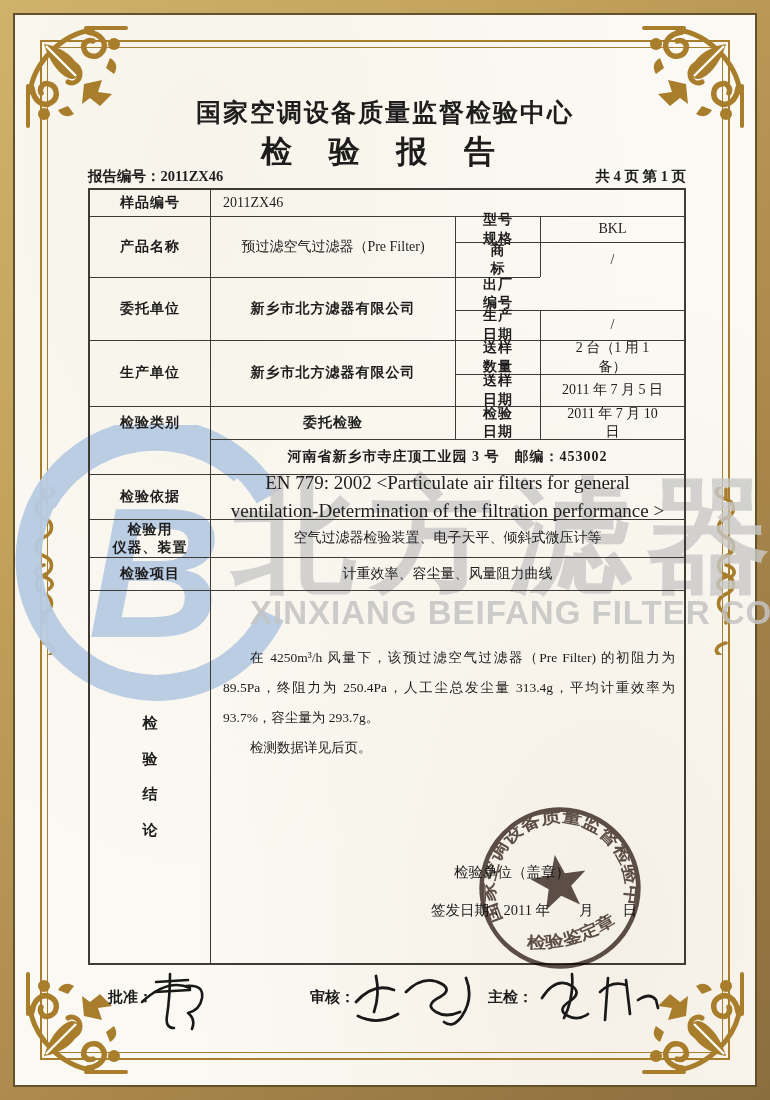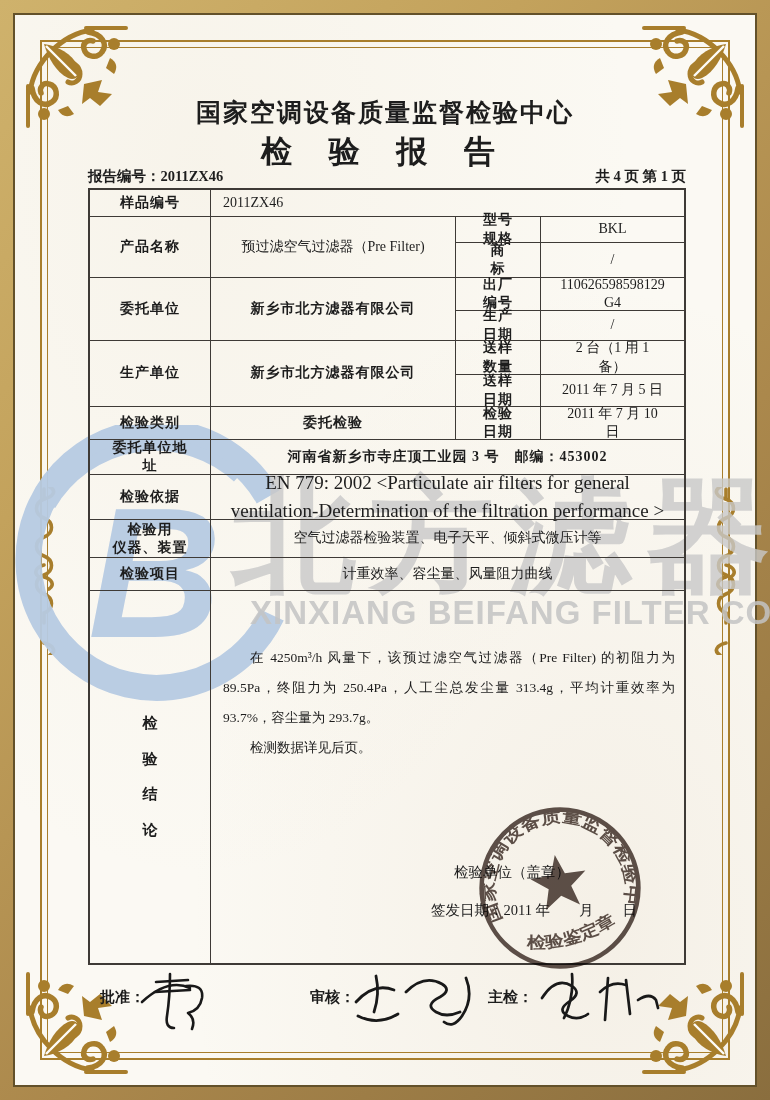--- a/index.html
+++ b/index.html
@@ -70,21 +70,21 @@
   .conclusion-text p{text-indent:2em;}
   .seal-hint{position:absolute;left:243px;top:272px;font-size:14.5px;}
   .issue-date{position:absolute;left:220px;top:310px;font-size:14.5px;}
 
   .stamp{position:absolute;left:466px;top:794px;width:188px;height:188px;z-index:3;
     opacity:.9;mix-blend-mode:multiply;}
   .st{stroke:var(--stamp);} .sf{fill:var(--stamp);}
 
   .sig-row{position:absolute;left:88px;top:966px;width:620px;height:70px;}
   .sig-lbl{position:absolute;font-size:15px;font-weight:bold;top:22px;}
-  .sig-lbl.a{left:12px;text-align:right;} .sig-lbl.b{left:222px;} .sig-lbl.c{left:400px;}
+  .sig-lbl.a{left:20px;text-align:right;} .sig-lbl.b{left:222px;} .sig-lbl.c{left:400px;}
   .sig{position:absolute;stroke:#191919;fill:none;stroke-linecap:round;stroke-linejoin:round;}
   .sig.a{left:46px;top:2px;} .sig.b{left:262px;top:0px;} .sig.c{left:446px;top:2px;}
 </style>
 </head>
 <body>
 
 <svg width="0" height="0" style="position:absolute">
   <defs>
     <symbol id="corner-flourish" viewBox="0 0 112 112">
       <g fill="none" class="g-stroke" stroke-linecap="round">
@@ -164,37 +164,35 @@
       <div class="cell lbl c1" style="grid-area:2/1/4/2">产品名称</div>
       <div class="cell" style="grid-area:2/2/4/3">预过滤空气过滤器（Pre Filter)</div>
       <div class="cell lbl" style="grid-area:2/3/3/4">型号规格</div>
       <div class="cell" style="grid-area:2/4/3/5">BKL</div>
       <div class="cell lbl" style="grid-area:3/3/4/4">商　标</div>
       <div class="cell" style="grid-area:3/4/4/5">/</div>
 
       <div class="cell lbl c1" style="grid-area:4/1/6/2">委托单位</div>
       <div class="cell lbl" style="grid-area:4/2/6/3">新乡市北方滤器有限公司</div>
       <div class="cell lbl" style="grid-area:4/3/5/4">出厂编号</div>
-      <div class="cell" style="grid-area:4/4/5/5">110626598598129 G4</div>
       <div class="cell lbl" style="grid-area:5/3/6/4">生产日期</div>
       <div class="cell" style="grid-area:5/4/6/5">/</div>
 
       <div class="cell lbl c1" style="grid-area:6/1/8/2">生产单位</div>
       <div class="cell lbl" style="grid-area:6/2/8/3">新乡市北方滤器有限公司</div>
       <div class="cell lbl" style="grid-area:6/3/7/4">送样数量</div>
       <div class="cell" style="grid-area:6/4/7/5">2 台（1 用 1 备）</div>
       <div class="cell lbl" style="grid-area:7/3/8/4">送样日期</div>
       <div class="cell" style="grid-area:7/4/8/5">2011 年 7 月 5 日</div>
 
       <div class="cell lbl c1" style="grid-area:8/1/9/2">检验类别</div>
       <div class="cell lbl" style="grid-area:8/2/9/3">委托检验</div>
       <div class="cell lbl" style="grid-area:8/3/9/4">检验日期</div>
       <div class="cell" style="grid-area:8/4/9/5">2011 年 7 月 10 日</div>
 
-      <div class="cell lbl c1" style="grid-area:9/1/10/2">委托单位地址</div>
       <div class="cell lbl" style="grid-area:9/2/10/5">河南省新乡市寺庄顶工业园 3 号　邮编：453002</div>
 
       <div class="cell lbl c1" style="grid-area:10/1/11/2">检验依据</div>
       <div class="cell basis-val" style="grid-area:10/2/11/5">EN 779: 2002 &lt;Particulate air filters for general ventilation-Determination of the filtration performance &gt;</div>
 
       <div class="cell" style="grid-area:11/2/12/5">空气过滤器检验装置、电子天平、倾斜式微压计等</div>
       <div class="cell lbl c1 two-line" style="grid-area:11/1/12/2">
         <span>检验用</span>
         <span>仪器、装置</span>
       </div>

